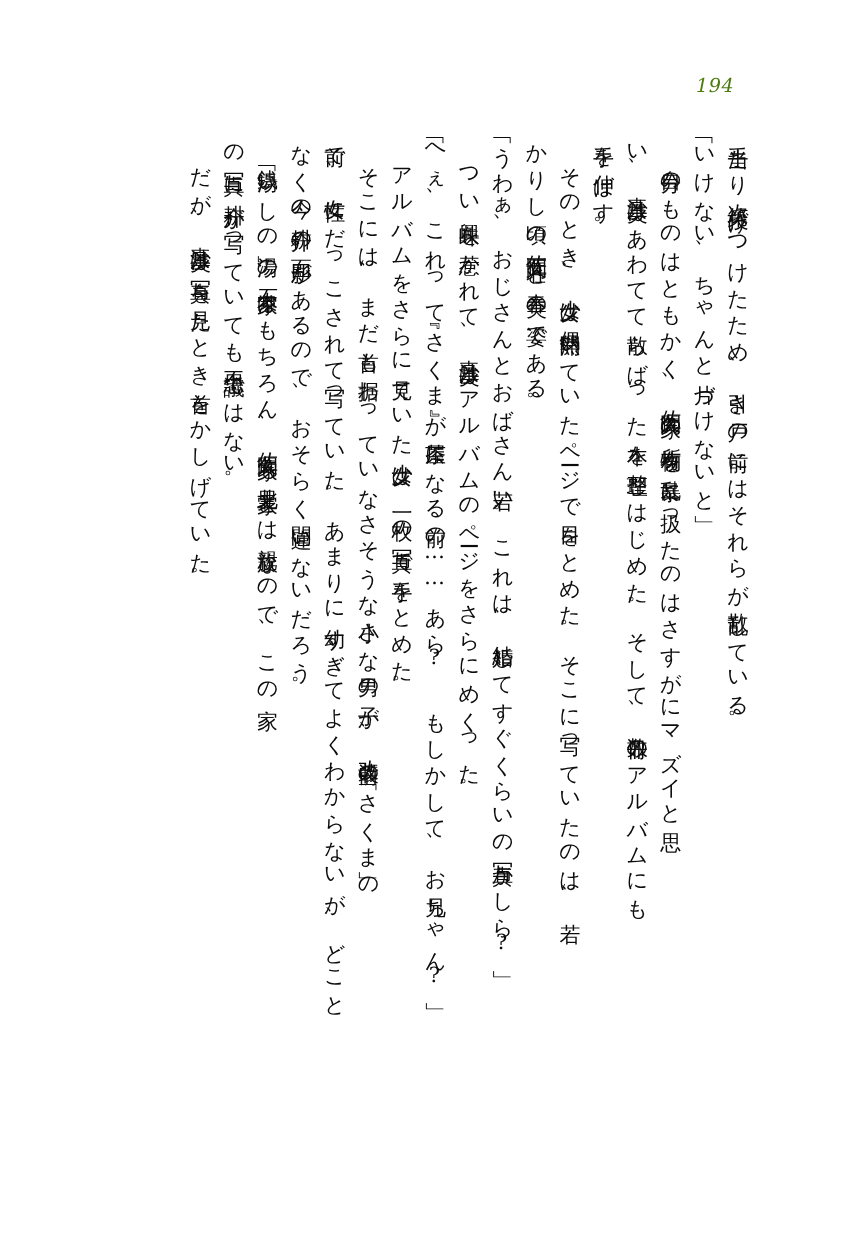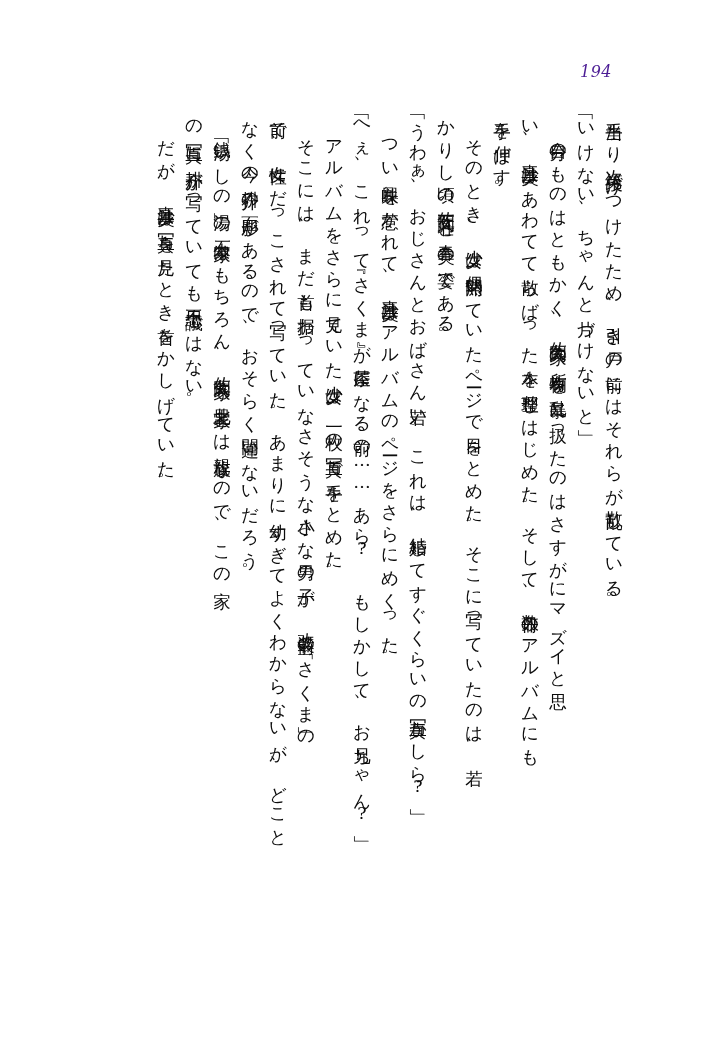--- a/index.html
+++ b/index.html
@@ -23,21 +23,21 @@
   }
 
   
   #page-number {
     position: absolute;
     top: 62px;
     right: 98px;
     font-family: "DejaVu Serif", "Liberation Serif", serif;
     font-style: italic;
     font-size: 16px;
-    color: #4c1d95;
+    color: #4d7c0f;
     letter-spacing: 0.5px;
   }
 
   
   #text-block {
     position: absolute;
     top: 108px;
     right: 88px;
     left: 70px;
     height: 880px;

